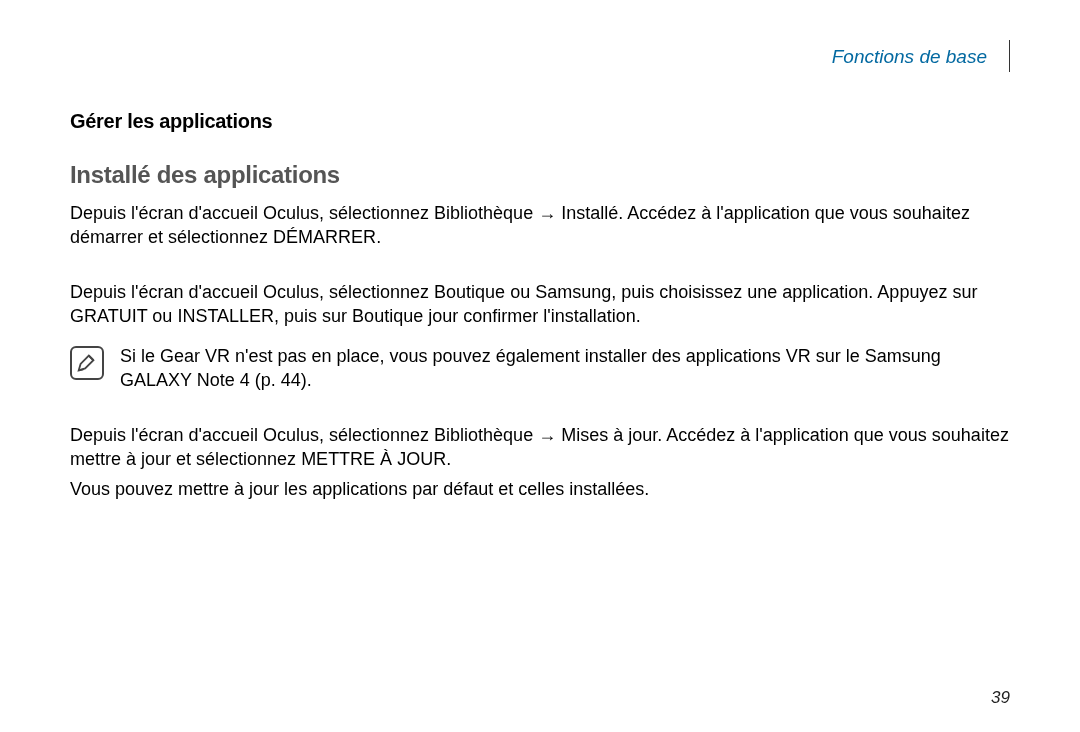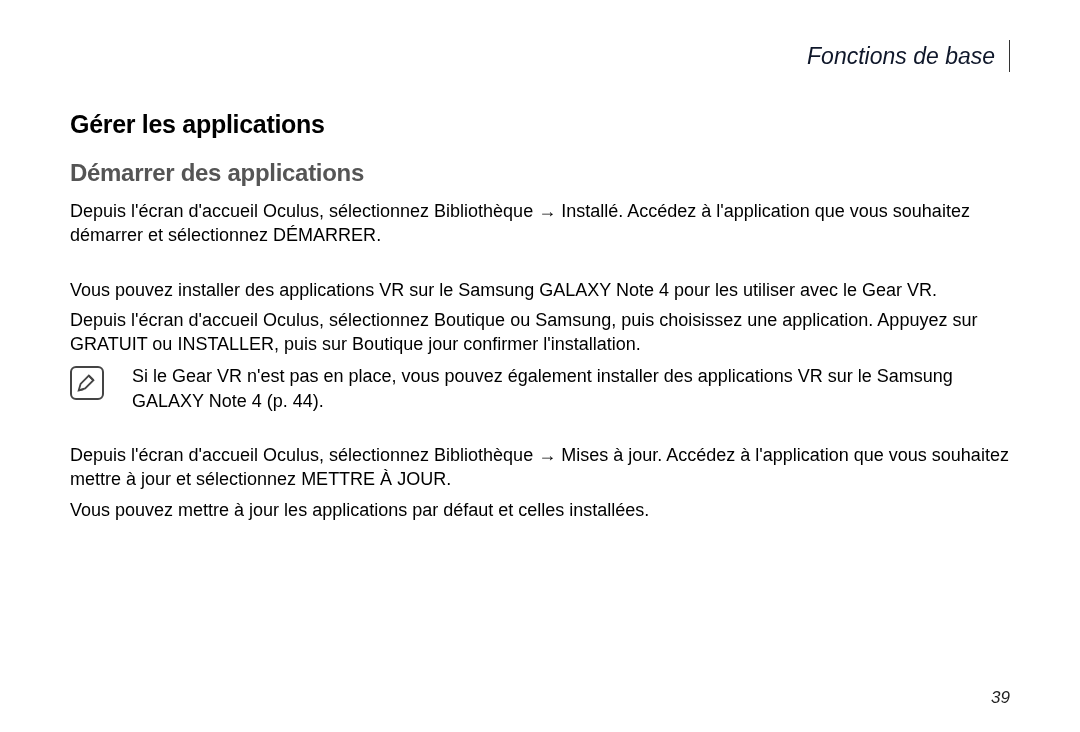--- a/index.html
+++ b/index.html
@@ -18,34 +18,34 @@
     .page {
       padding: 40px 70px 0 70px;
     }
     .header-right {
       display: flex;
       justify-content: flex-end;
       align-items: center;
       margin-bottom: 38px;
     }
     .header-text {
-      color: #0f172a;
-      font-size: 23px;
+      color: #0369a1;
+      font-size: 19px;
       font-style: italic;
-      padding-right: 14px;
+      padding-right: 22px;
       border-right: 1.5px solid #333;
       line-height: 1;
       height: 32px;
       display: flex;
       align-items: center;
     }
     h1 {
-      font-size: 25px;
+      font-size: 20px;
       font-weight: bold;
-      margin-bottom: 20px;
+      margin-bottom: 28px;
       letter-spacing: -0.3px;
     }
     h2 {
       font-size: 24px;
       font-weight: bold;
       color: #555;
       margin-bottom: 12px;
       letter-spacing: -0.3px;
     }
     .section {
@@ -59,22 +59,22 @@
     }
     .bold {
       font-weight: normal;
     }
     .arrow {
       font-size: 18px;
     }
     .note-row {
       display: flex;
       align-items: flex-start;
-      margin-top: 8px;
-      gap: 28px;
+      margin-top: 16px;
+      gap: 16px;
     }
     .note-icon {
       flex-shrink: 0;
       width: 34px;
       height: 34px;
       border: 2px solid #444;
       border-radius: 6px;
       display: flex;
       align-items: center;
       justify-content: center;
@@ -101,28 +101,27 @@
 <body>
 
 <div class="page">
   <div class="header-right">
     <span class="header-text">Fonctions de base</span>
   </div>
 
   <h1>Gérer les applications</h1>
 
   <div class="section">
-    <h2>Démarrer des applications</h2>
+    <h2>Installé des applications</h2>
     <p>
       <span>Depuis l'écran d'accueil Oculus, sélectionnez </span><span class="bold">Bibliothèque</span><span class="arrow"> → </span><span class="bold">Installé</span><span>. Accédez à l'application que vous souhaitez démarrer et sélectionnez </span><span class="bold">DÉMARRER</span><span>.</span>
     </p>
   </div>
 
   <div class="section">
-    <p>Vous pouvez installer des applications VR sur le Samsung GALAXY Note 4 pour les utiliser avec le Gear VR.</p>
     <p>
       <span>Depuis l'écran d'accueil Oculus, sélectionnez </span><span class="bold">Boutique</span><span> ou </span><span class="bold">Samsung</span><span>, puis choisissez une application. Appuyez sur </span><span class="bold">GRATUIT</span><span> ou </span><span class="bold">INSTALLER</span><span>, puis sur </span><span class="bold">Boutique</span><span> jour confirmer l'installation.</span>
     </p>
     <div class="note-row">
       <div class="note-icon">
         <svg viewBox="0 0 24 24" fill="none" stroke="#444" stroke-width="2">
           <path d="M3 20l2-7 9-9 5 5-9 9-7 2z"></path>
           <path d="M14 4l5 5"></path>
           <path d="M3 20l5-1"></path>
         </svg>

